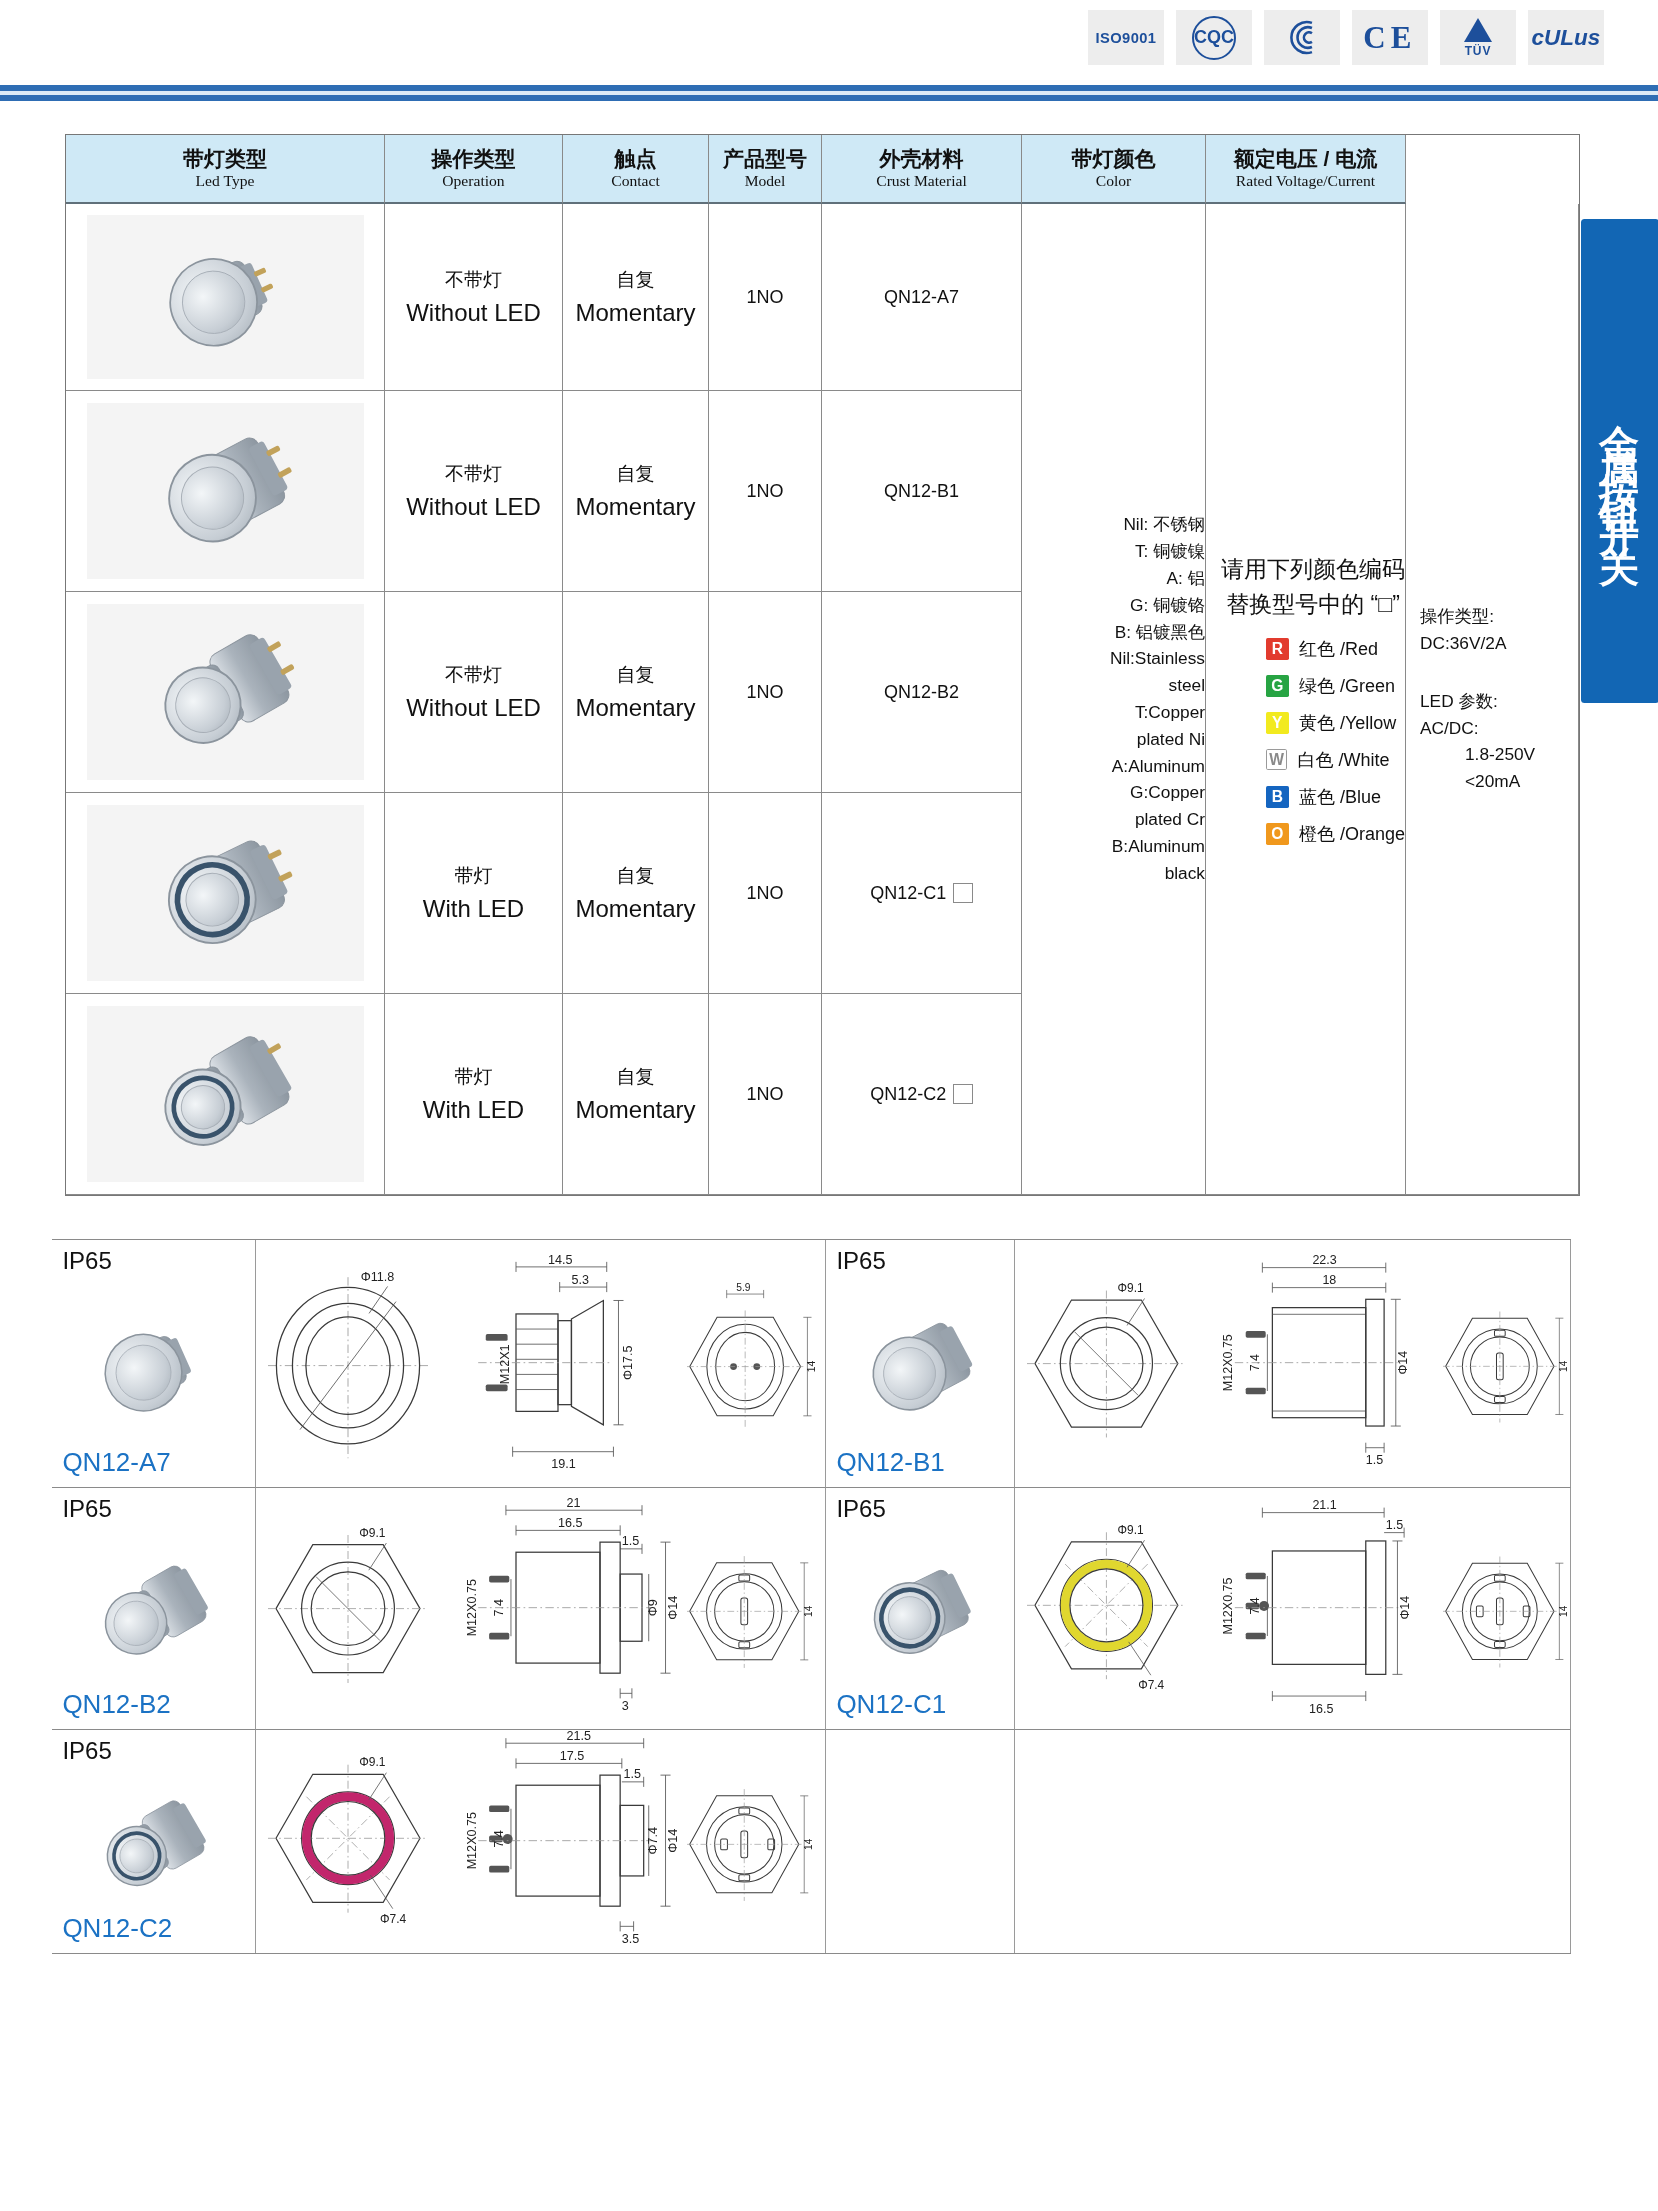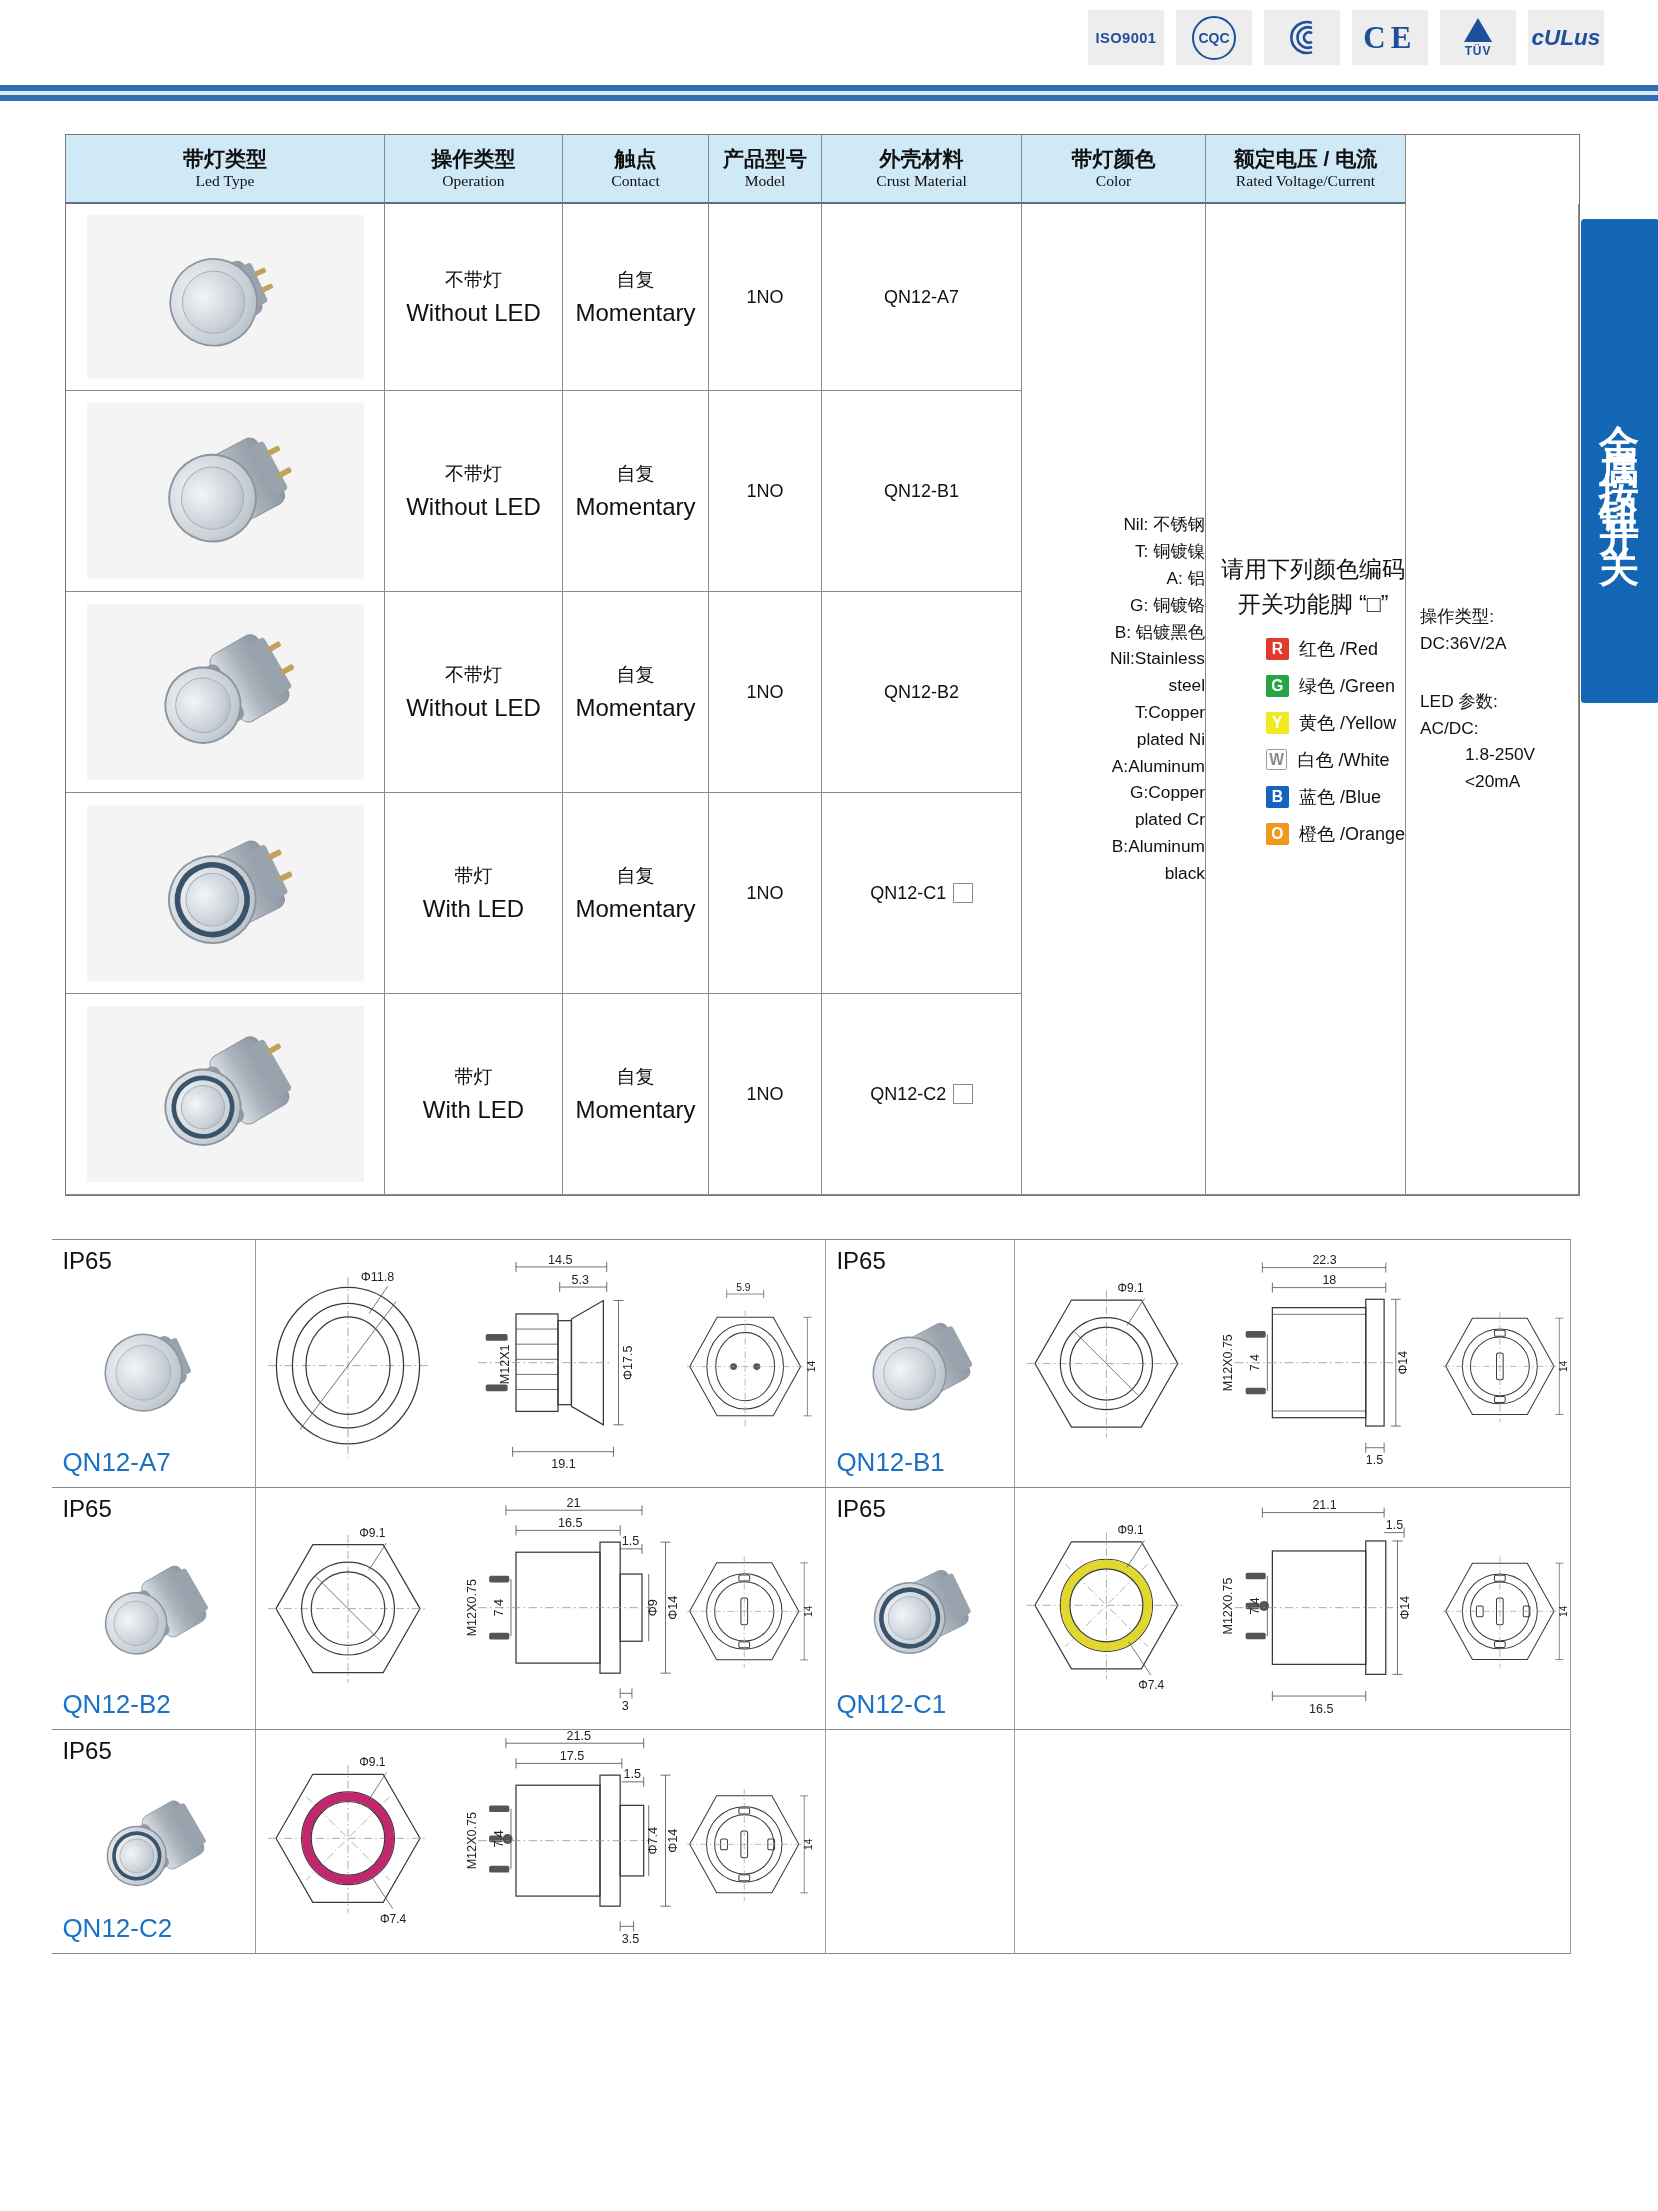--- a/index.html
+++ b/index.html
@@ -2,21 +2,21 @@
 <html style="font-size:14px"><head>
 <meta charset="utf-8">
 <style>
   html,body{margin:0;padding:0;background:#fff;}
   body{width:1659px;height:2212px;position:relative;font-family:"Liberation Sans",sans-serif;color:#111;}
 
   
   .certs{position:absolute;top:10.4px;left:1088px;display:flex;gap:12px;}
   .cert{width:76px;height:55px;background:#ededed;display:flex;align-items:center;justify-content:center;flex-direction:column;color:#1d4f9b;}
   .cert .iso{font-size:14.7px;font-weight:bold;letter-spacing:0.4px;}
-  .cert .circ{width:40px;height:40px;border:2.6px solid #1d4f9b;border-radius:50%;display:flex;align-items:center;justify-content:center;font-size:14px;font-weight:bold;}
+  .cert .circ{width:40px;height:40px;border:2.6px solid #1d4f9b;border-radius:50%;display:flex;align-items:center;justify-content:center;font-size:18px;font-weight:bold;}
   .cert .ce{font-size:31px;font-weight:bold;letter-spacing:5.2px;font-family:"Liberation Serif",serif;}
   .cert .tuv-tri{width:0;height:0;border-left:14.7px solid transparent;border-right:14.7px solid transparent;border-bottom:24px solid #1d4f9b;position:relative;}
   .cert .tuv-txt{font-size:12px;font-weight:bold;margin-top:1.7px;letter-spacing:0.9px;}
   .cert .ul{font-size:22.5px;font-weight:bold;font-style:italic;}
 
   
   .rule{position:absolute;left:0;top:85px;width:1659px;height:15.6px;
         background:linear-gradient(#2e6db4 0 6px,#dceaf6 6px 10.4px,#2e6db4 10.4px 15.6px);}
 
   
@@ -325,21 +325,21 @@
       <div>A:Aluminum</div>
       <div>G:Copper</div>
       <div>plated Cr</div>
       <div>B:Aluminum</div>
       <div>black</div>
     </div>
 
   <div class="cell merged colorcell" style="grid-column:7">
     <div class="note">
       <div>请用下列颜色编码</div>
-      <div>开关功能脚 “□”</div>
+      <div>替换型号中的 “□”</div>
     </div>
     <div class="legend">
       <div class="lrow">
           <span class="badge b-R">R</span>
           <span class="llabel">红色 /Red</span>
         </div>
       <div class="lrow">
           <span class="badge b-G">G</span>
           <span class="llabel">绿色 /Green</span>
         </div>

